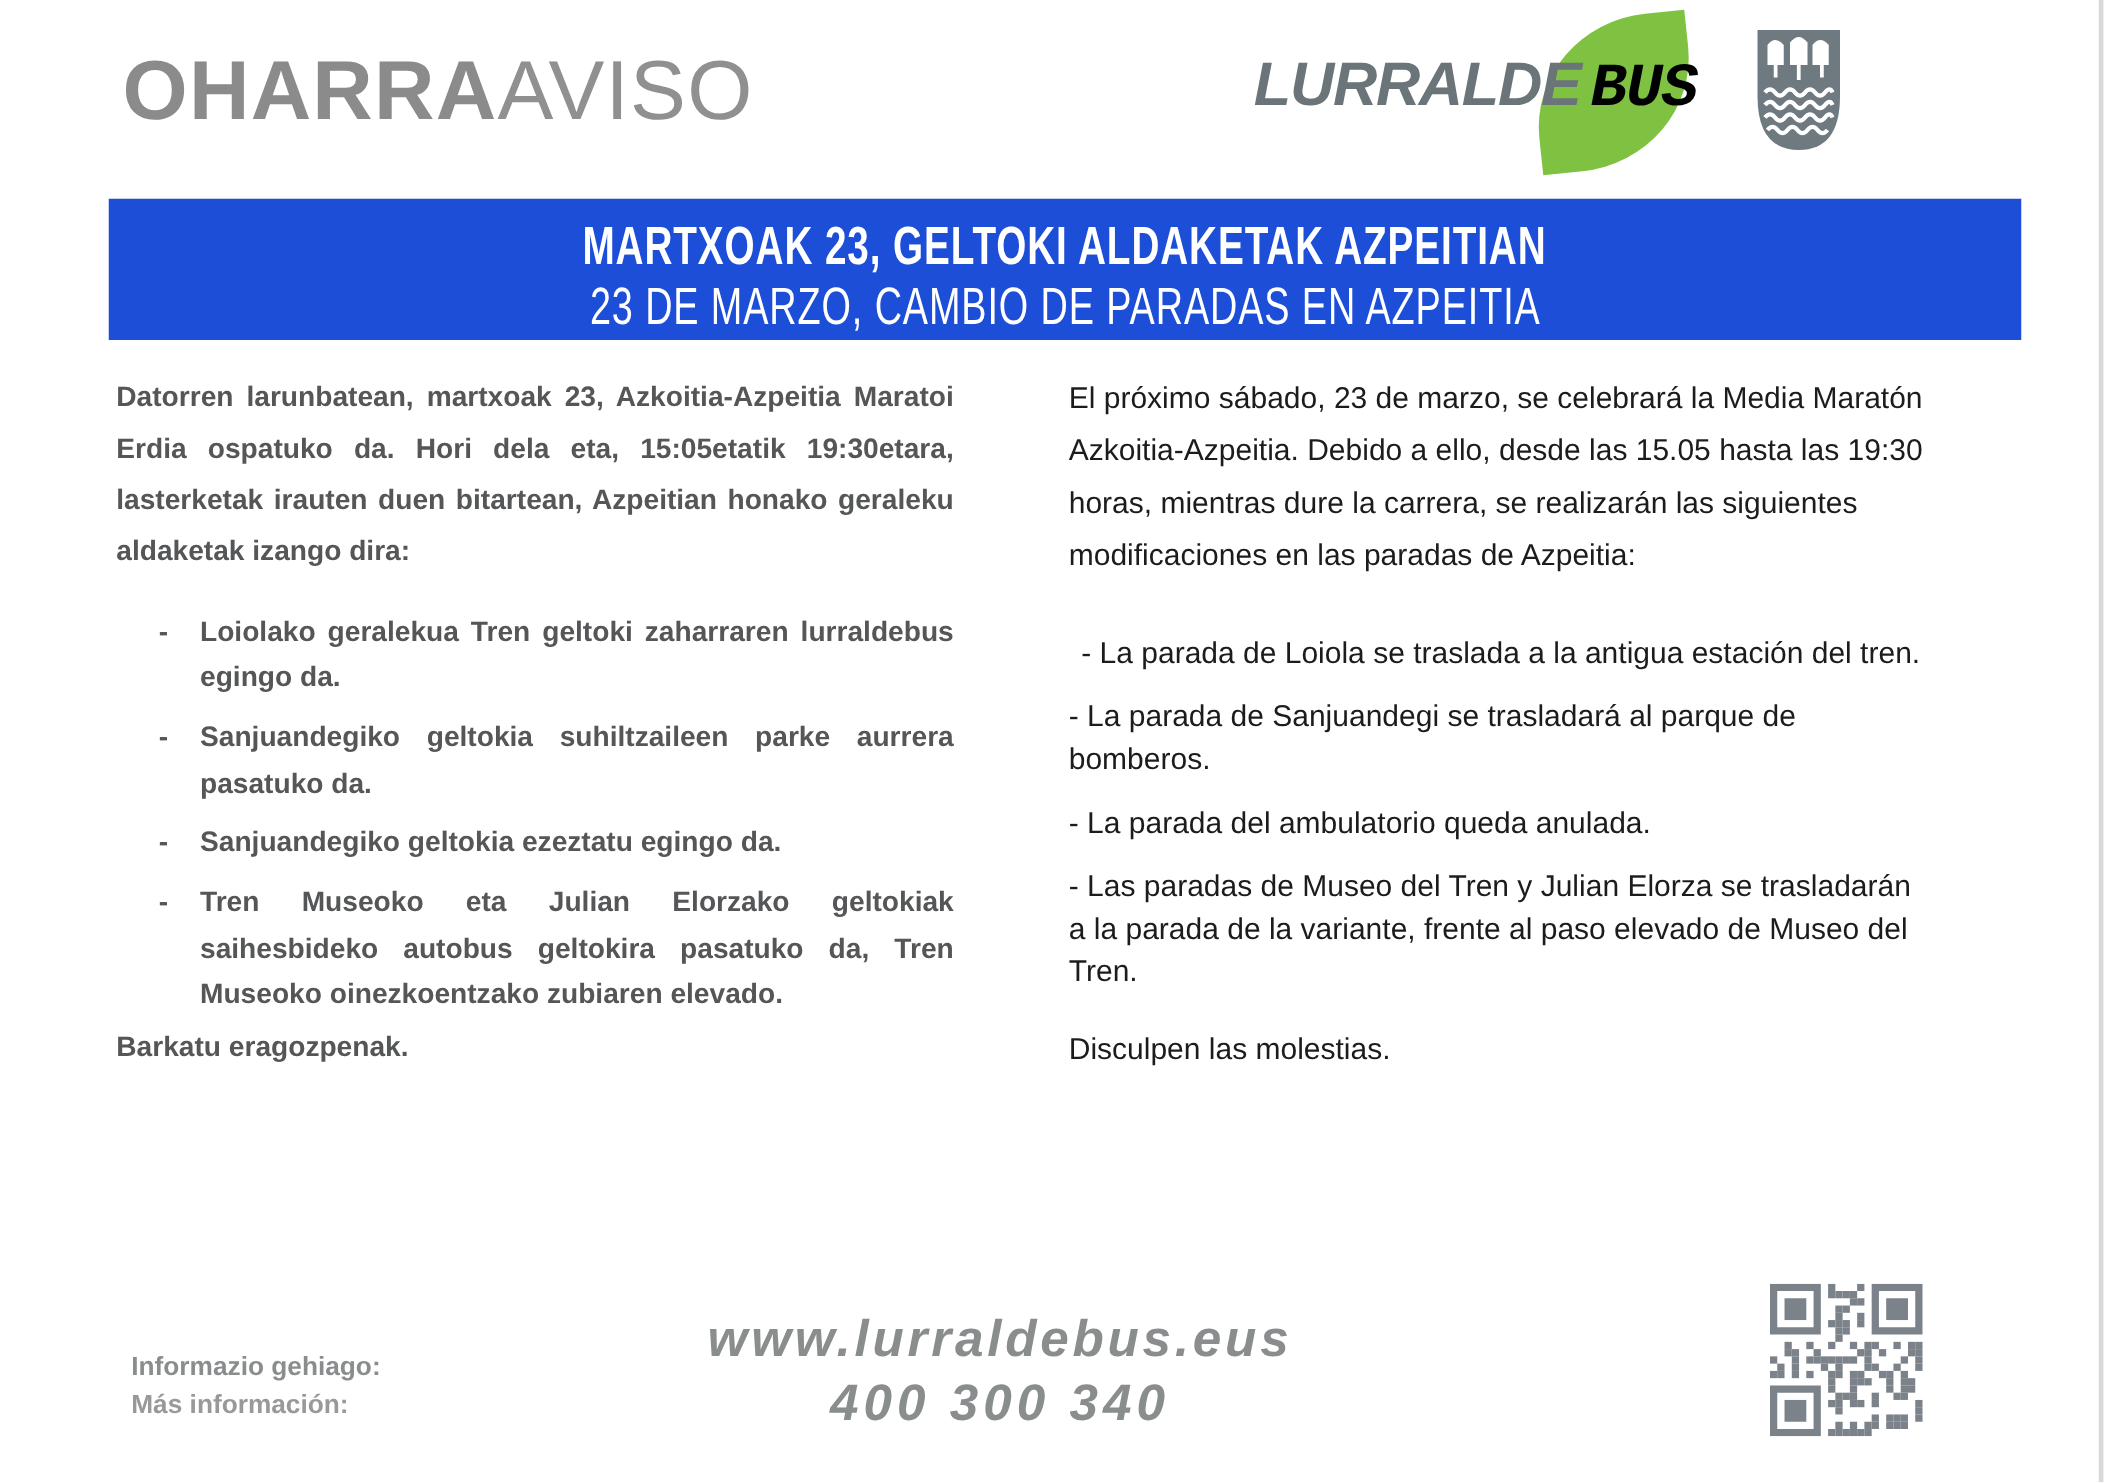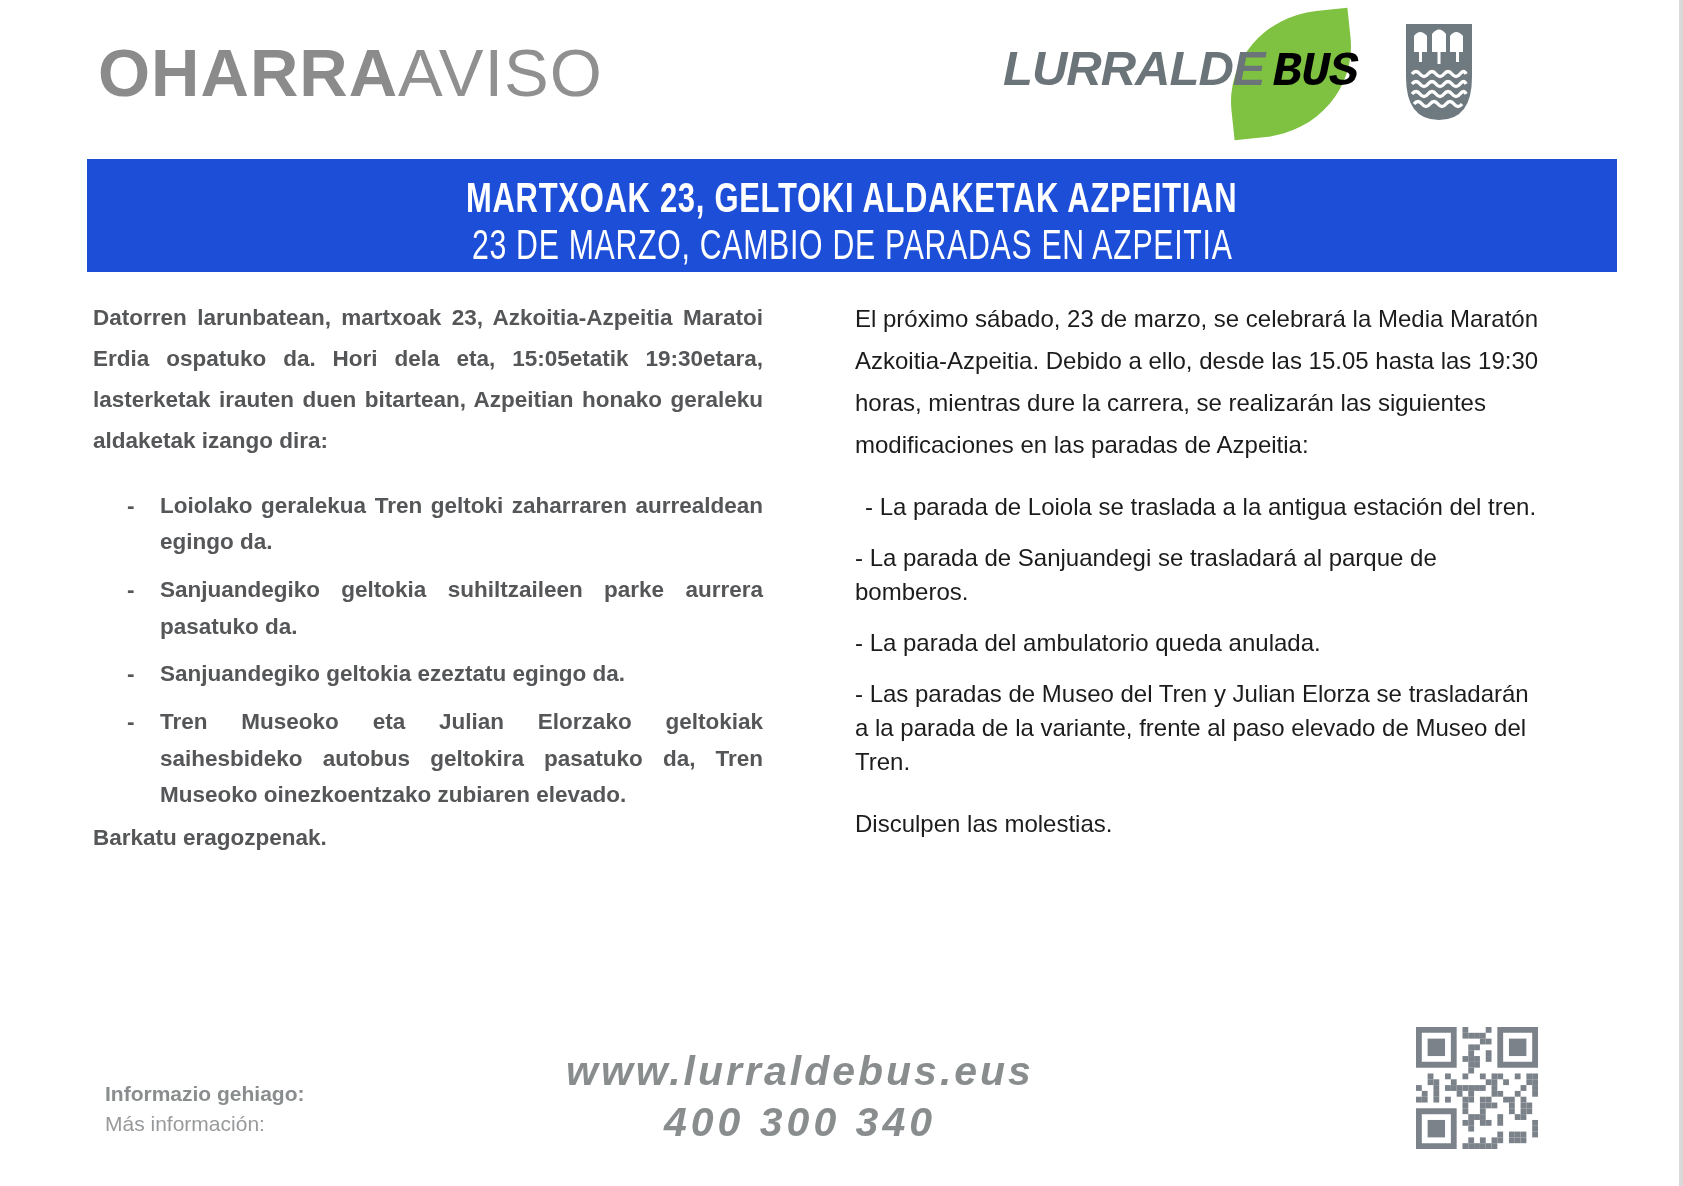--- a/index.html
+++ b/index.html
@@ -63,37 +63,37 @@
   .col-eu li{
     display:flex;margin-bottom:11px;line-height:1.63;
   }
   .col-eu li .dash{width:33px;flex:none;}
   .col-eu li .btxt{flex:1;text-align:justify;}
   .col-eu .closing{margin:4px 0 0 0;}
   .col-es{
     position:absolute;left:855px;top:298px;width:692px;
     color:#1c1c1c;font-weight:400;font-size:24px;
   }
-  .col-es .intro{line-height:1.75;margin:0 0 24px 0;}
+  .col-es .intro{line-height:1.75;margin:0 0 40px 0;}
   .col-es p.bullet{line-height:1.42;margin:0 0 17px 0;}
   .col-es p.b-first{text-indent:10px;}
   .col-es .closing{margin:27px 0 0 0;line-height:1.42;}
   
   .footer-center{
     position:absolute;left:450px;top:1048px;width:700px;
     text-align:center;color:#8a8d8e;
     font-style:italic;font-weight:700;
   }
   .footer-center .web{font-size:41px;letter-spacing:3px;}
   .footer-center .phone{font-size:41px;letter-spacing:4px;margin-top:4px;}
   .footer-info{
     position:absolute;left:105px;top:1082px;color:#8a8d8e;font-size:21px;
   }
   .footer-info .l1{font-weight:700;margin-bottom:6px;}
-  .footer-info .l2{font-weight:400;color:#98999b;}
+  .footer-info .l2{font-weight:700;color:#98999b;}
   .qr{position:absolute;left:1413px;top:1027px;width:128px;height:122px;}
 </style>
 </head>
 <body>
 
 <div class="page">
 
   <div class="scan-edge"></div>
 
   <div class="title">
@@ -130,21 +130,21 @@
   <div class="banner" style="background: #1d4ed8; color: rgb(255, 255, 255);">
     <div><span class="b1">MARTXOAK 23, GELTOKI ALDAKETAK AZPEITIAN</span></div>
     <div><span class="b2">23 DE MARZO, CAMBIO DE PARADAS EN AZPEITIA</span></div>
   </div>
 
   <div class="col-eu">
     <p class="intro">Datorren larunbatean, martxoak 23, Azkoitia-Azpeitia Maratoi Erdia ospatuko da. Hori dela eta, 15:05etatik 19:30etara, lasterketak irauten duen bitartean, Azpeitian honako geraleku aldaketak izango dira:</p>
     <ul>
       <li>
         <span class="dash">-</span>
-        <span class="btxt">Loiolako geralekua Tren geltoki zaharraren aurrealdean egingo da.</span>
+        <span class="btxt">Loiolako geralekua Tren geltoki zaharraren lurraldebus egingo da.</span>
       </li>
       <li>
         <span class="dash">-</span>
         <span class="btxt">Sanjuandegiko geltokia suhiltzaileen parke aurrera pasatuko da.</span>
       </li>
       <li>
         <span class="dash">-</span>
         <span class="btxt">Sanjuandegiko geltokia ezeztatu egingo da.</span>
       </li>
       <li>

